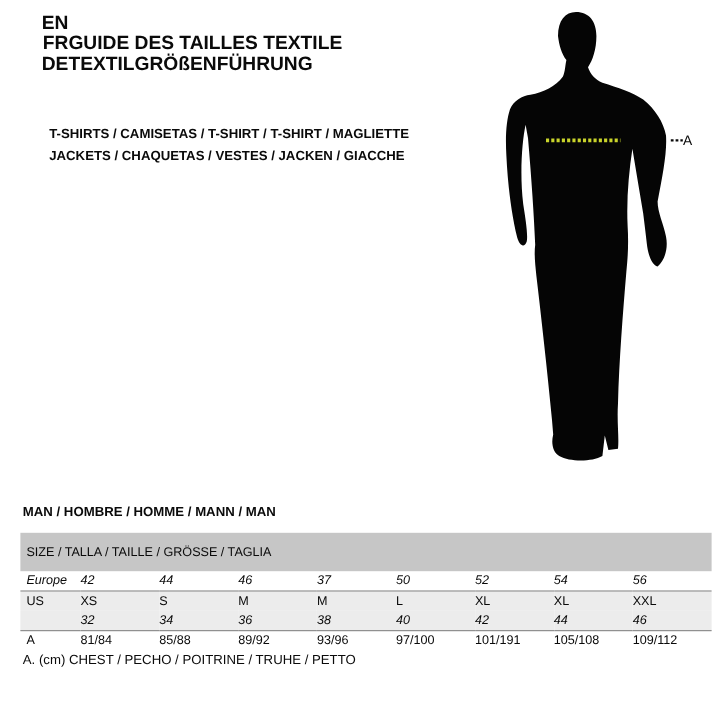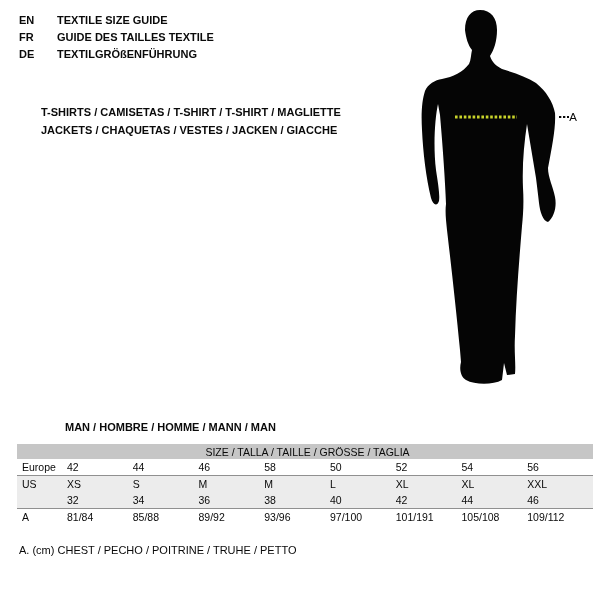--- a/index.html
+++ b/index.html
@@ -11,50 +11,49 @@
     --dash:#c9d42b;
     --sil:#050505;
   }
   html,body{margin:0;padding:0;}
   body{
     width:600px;height:600px;position:relative;background:#ffffff;
     font-family:"Liberation Sans","DejaVu Sans",sans-serif;
     color:var(--ink);overflow:hidden;
   }
   .lang-block{position:absolute;left:19px;top:12px;}
-  .lang-row{display:flex;font-weight:bold;font-size:11px;line-height:16.8px;white-space:nowrap;}
+  .lang-row{display:flex;font-weight:bold;font-size:16px;line-height:16.8px;white-space:nowrap;text-align:right;}
   .lang-code{flex:0 0 38px;width:38px;}
   .categories{position:absolute;left:19px;top:104px;font-weight:bold;font-size:11px;line-height:17.6px;white-space:nowrap;margin-left:22px;}
   .figure{position:absolute;left:395px;top:0;width:205px;height:400px;}
   .silhouette{fill:var(--sil);}
   .chest-line{stroke:var(--dash);stroke-width:3;}
   .leader-line{stroke:var(--ink);stroke-width:2;}
   .measure-label{font-size:11.5px;fill:var(--ink);text-anchor:middle;}
-  .man-heading{position:absolute;left:19px;top:421px;font-weight:bold;font-size:11px;white-space:nowrap;margin-left:46px;}
+  .man-heading{position:absolute;left:19px;top:421px;font-weight:bold;font-size:11px;white-space:nowrap;}
   .size-table{
     position:absolute;left:17px;top:444px;width:576px;
     border-collapse:collapse;table-layout:fixed;font-size:10.5px;
   }
   .size-table th{
-    background:var(--header-bg);font-weight:normal;text-align:center;
-    padding:0 0 0 5px;height:15px;font-size:10.5px;
+    background:var(--header-bg);font-weight:normal;text-align:left;
+    padding:0 0 0 5px;height:32px;font-size:10.5px;
   }
   .size-table td{height:16px;padding:0;vertical-align:middle;}
   .size-table td.row-label{text-align:left;padding-left:5px;}
   .size-table tr.shaded td{background:var(--shade-bg);}
-  .size-table tr.ruled td{border-bottom:1px solid var(--rule);}
+  .size-table tr.ruled td{border-bottom:1px solid var(--rule);font-style:italic;}
   .footnote{position:absolute;left:19px;top:544px;font-weight:normal;font-size:11px;white-space:nowrap;}
 </style>
 </head>
 <body>
 
 <div class="lang-block">
   <div class="lang-row">
     <span class="lang-code">EN</span>
-    <span class="lang-label">TEXTILE SIZE GUIDE</span>
   </div>
   <div class="lang-row">
     <span class="lang-code">FR</span>
     <span class="lang-label">GUIDE DES TAILLES TEXTILE</span>
   </div>
   <div class="lang-row">
     <span class="lang-code">DE</span>
     <span class="lang-label">TEXTILGRÖßENFÜHRUNG</span>
   </div>
 </div>
@@ -121,21 +120,21 @@
     <tr>
       <th colspan="9">SIZE / TALLA / TAILLE / GRÖSSE / TAGLIA</th>
     </tr>
   </thead>
   <tbody>
       <tr class="ruled">
         <td class="row-label">Europe</td>
         <td>42</td>
         <td>44</td>
         <td>46</td>
-        <td>58</td>
+        <td>37</td>
         <td>50</td>
         <td>52</td>
         <td>54</td>
         <td>56</td>
       </tr>
       <tr class="shaded">
         <td class="row-label">US</td>
         <td>XS</td>
         <td>S</td>
         <td>M</td>

